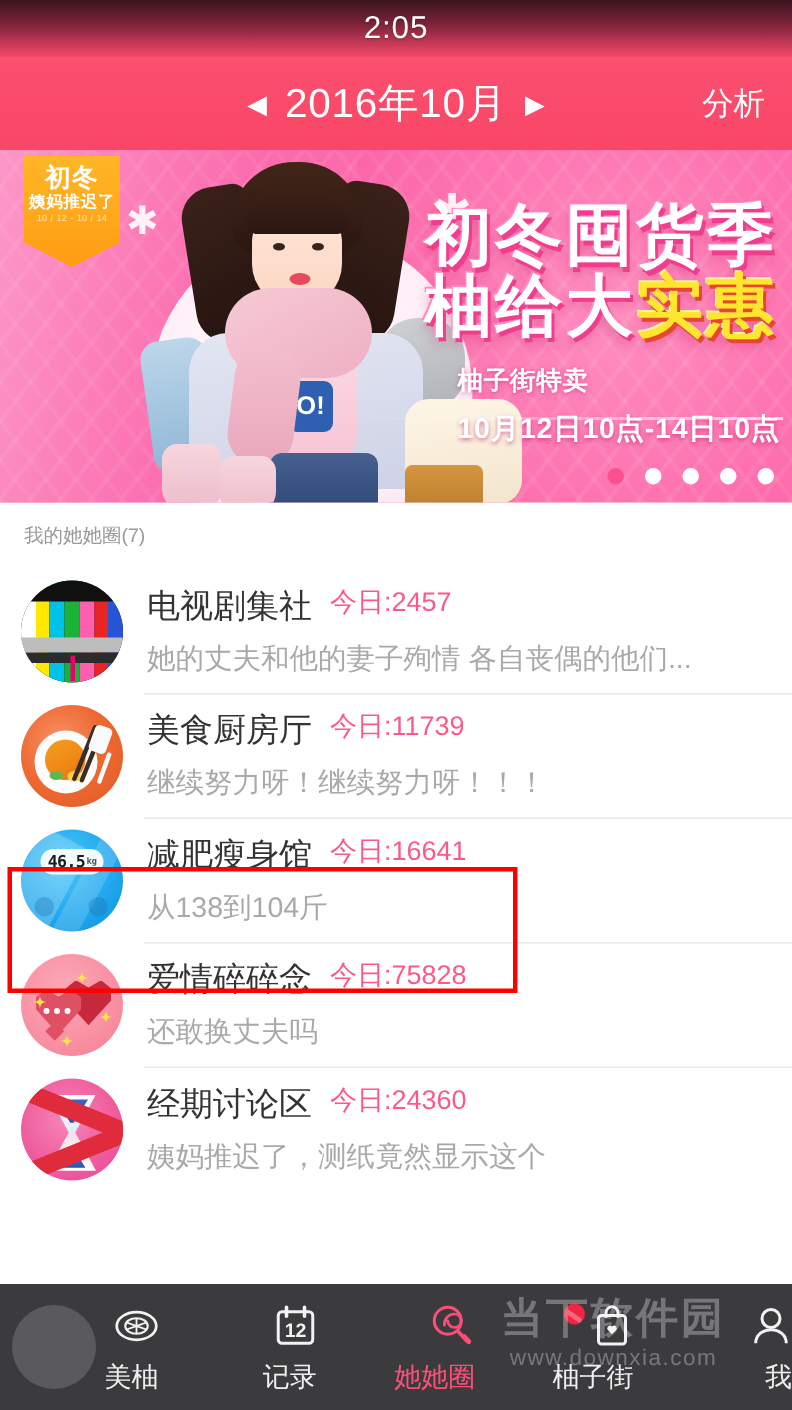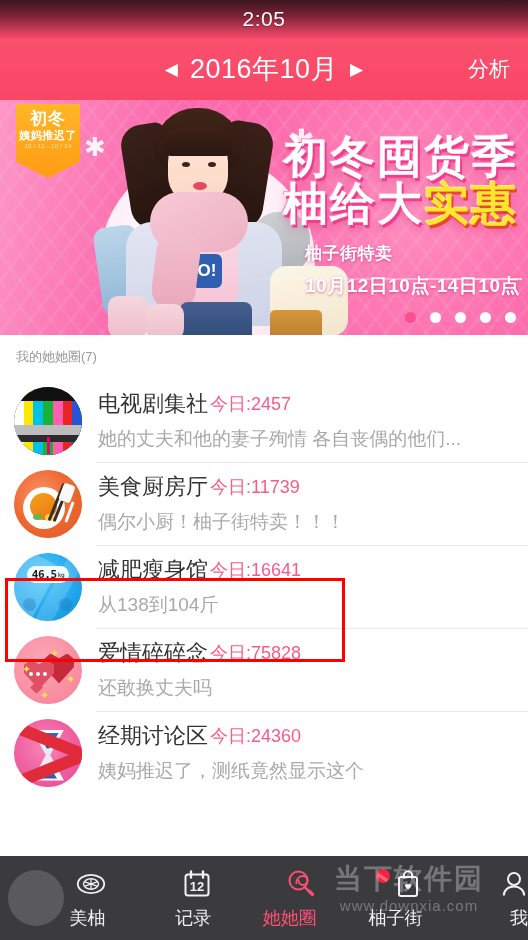--- a/index.html
+++ b/index.html
@@ -157,21 +157,21 @@
     height:83px; padding:0 14px 0 14px;
   }
   .row + .row::before {
     content:""; position:absolute; left:96px; right:0; top:0; height:1px; background:#e9e9e9;
   }
   .avatar {
     width:68px; height:68px; border-radius:50%; flex:0 0 68px;
     position:relative; overflow:hidden; margin-right:16px;
   }
   .row-text { flex:1; min-width:0; }
-  .row-title-line { display:flex; align-items:center; gap:2px; }
+  .row-title-line { display:flex; align-items:flex-start; gap:12px; }
   .row-title { font-size:22px; color:#333; font-weight:400; white-space:nowrap; }
   .row-count { font-size:18px; color:#fb5a86; white-space:nowrap; }
   .row-desc {
     font-size:19px; color:#a9a9a9; margin-top:7px;
     white-space:nowrap; overflow:hidden; text-overflow:ellipsis;
   }
 
   
   .av-tv { background:#111; }
   .av-tv .bars { position:absolute; inset:0; display:flex; }
@@ -390,21 +390,21 @@
         <div class="chop1"></div>
         <div class="chop2"></div>
         <div class="spat"></div>
         <div class="spat-h"></div>
       </div>
       <div class="row-text">
         <div class="row-title-line">
           <span class="row-title">美食厨房厅</span>
           <span class="row-count">今日:11739</span>
         </div>
-        <div class="row-desc">偶尔小厨！柚子街特卖！！！</div>
+        <div class="row-desc">继续努力呀！继续努力呀！！！</div>
       </div>
     </div>
 
     <div class="row">
       <div class="avatar av-scale">
         <div class="sheen"></div>
         <div class="sheen2"></div>
         <div class="disp">
           <span>46.5</span>
             <small>kg</small>

